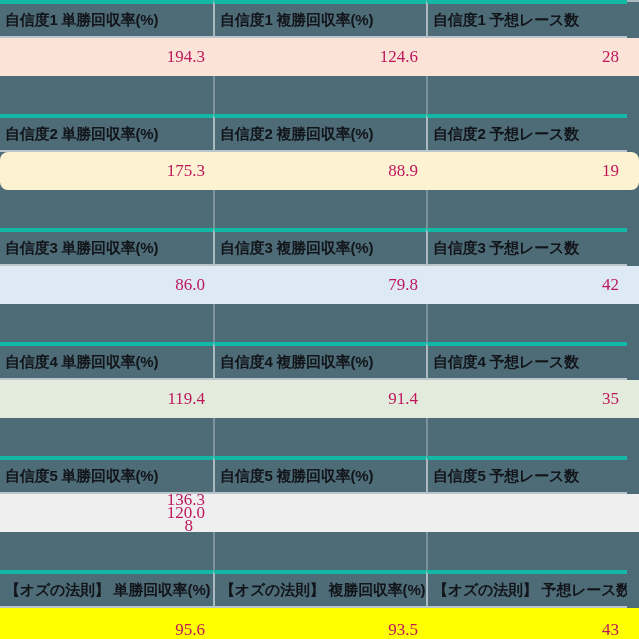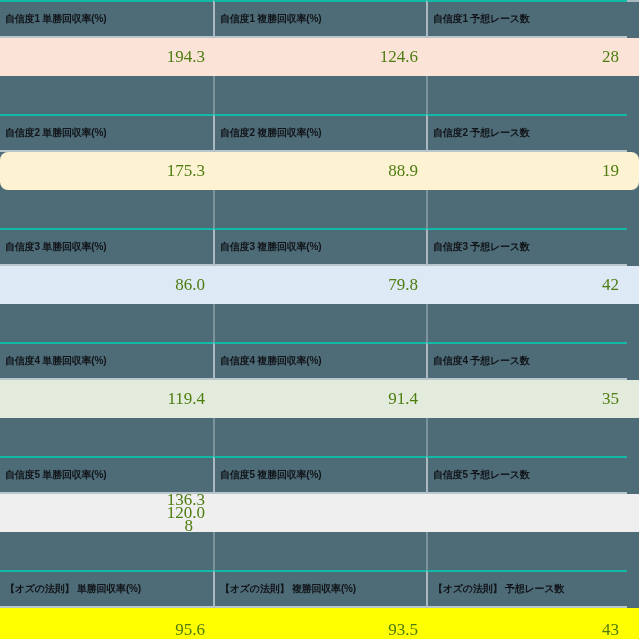--- a/index.html
+++ b/index.html
@@ -54,37 +54,37 @@
   }
 
   .col-1 { width: 213px; }
   .col-2 { width: 213px; }
   .col-3 { width: 201px; }
 
   
   .header-band .cell {
     background: #4e6c78;
     color: #111418;
-    font-size: 10px;
+    font-size: 15px;
     font-weight: bold;
     letter-spacing: -0.2px;
     padding-left: 5px;
     border-left: 2px solid #aab9bf;
-    border-top: 2px solid #14b8a6;
+    border-top: 4px solid #14b8a6;
     border-bottom: 2px solid #b9c6cb;
   }
   .header-band .cell.col-1 {
     border-left: none;
   }
 
   
   .value-band .cell {
     justify-content: flex-end;
     padding-right: 8px;
-    color: #4d7c0f;
+    color: #be185d;
     font-size: 17px;
     font-family: "Liberation Serif", "DejaVu Serif", serif;
   }
 
   
   .spacer-band .sep {
     width: 213px;
     height: 100%;
     box-sizing: border-box;
     border-left: 2px solid #7d939c;

